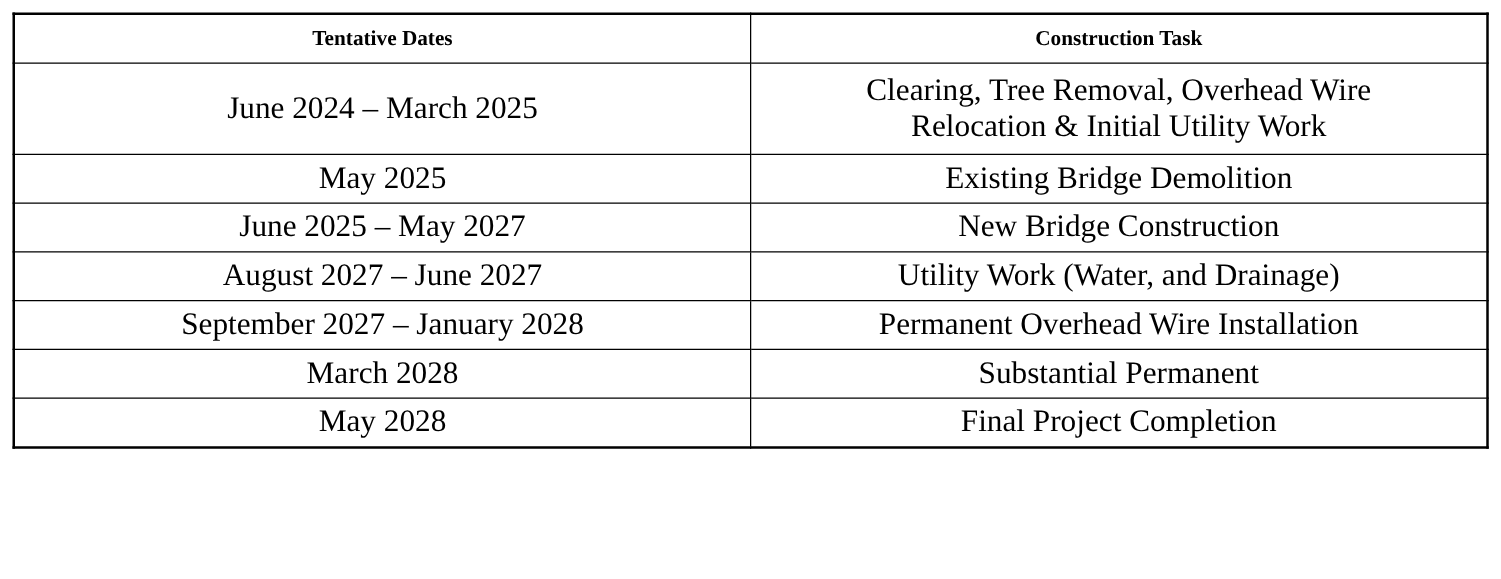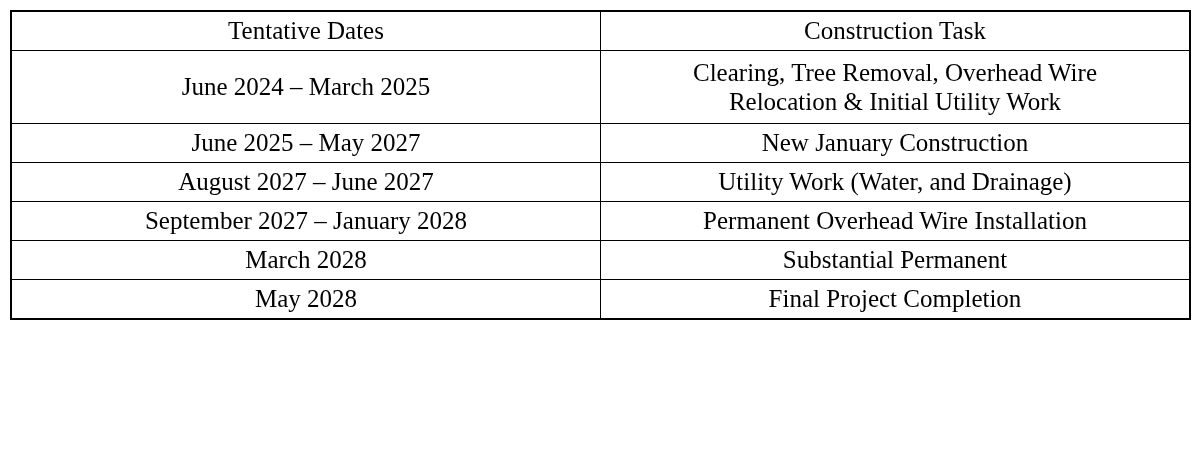--- a/index.html
+++ b/index.html
@@ -32,22 +32,22 @@
 
   table.schedule th,
   table.schedule td {
     border: 1px solid #000000;
     text-align: center;
     vertical-align: middle;
     padding: 2px 6px;
     line-height: 1.18;
   }
   table.schedule th {
-    font-weight: normal;
-    font-size: 25px;
+    font-weight: bold;
+    font-size: 17px;
     height: 34px;
   }
   table.schedule td {
     font-weight: normal;
     font-size: 25px;
   }
   tr.row-single td { height: 34px; }
   tr.row-double td { height: 68px; }
   tr.highlight td {
     background-color: #ffff00;
@@ -75,24 +75,28 @@
 
       <tr class="row-double">
         <td>June 2024 – March 2025</td>
         <td>
           <span class="cell-line">Clearing, Tree Removal, Overhead Wire</span>
           <span class="cell-line">Relocation &amp; Initial Utility Work</span>
         </td>
       </tr>
 
 
+      <tr class="row-single">
+        <td>May 2025</td>
+        <td>Existing Bridge Demolition</td>
+      </tr>
 
       <tr class="row-single">
         <td>June 2025 – May 2027</td>
-        <td>New January Construction</td>
+        <td>New Bridge Construction</td>
       </tr>
 
       <tr class="row-single">
         <td>August 2027 – June 2027</td>
         <td>Utility Work (Water, and Drainage)</td>
       </tr>
 
 
       <tr class="row-single">
         <td>September 2027 – January 2028</td>

